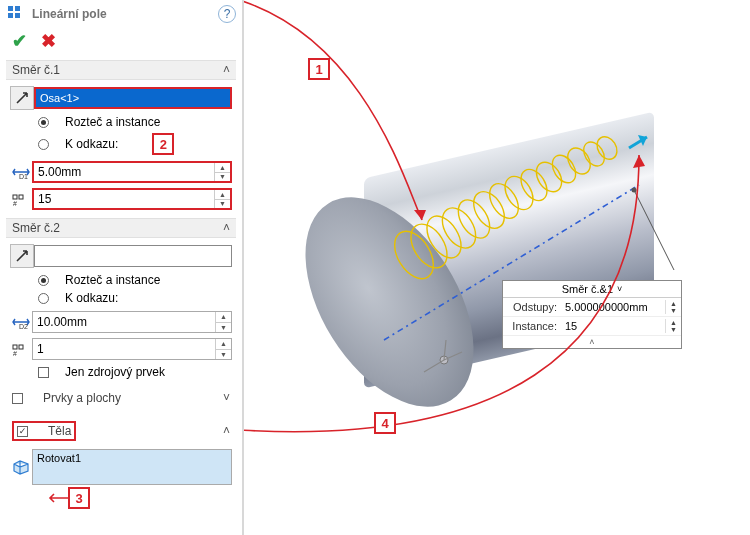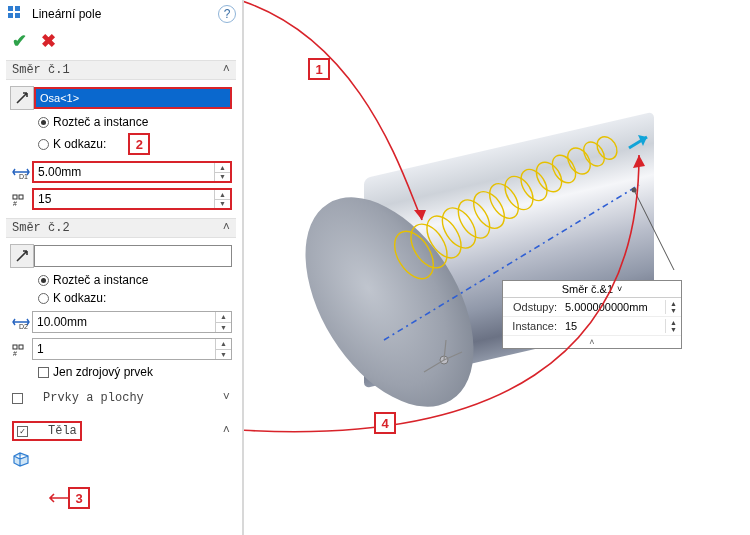--- a/index.html
+++ b/index.html
@@ -13,46 +13,46 @@
   }
   .panel {
     position: absolute; left: 0; top: 0;
     width: 244px; height: 535px;
     background: #fff;
     border-right: 2px solid #d8d8d8;
     padding: 4px 6px;
   }
   .title-row { display: flex; align-items: center; gap: 6px; margin-bottom: 6px; }
   .feature-icon { width: 20px; height: 20px; display: flex; align-items: center; justify-content: center; }
-  .feature-title { color: #000000; font-weight: 400; }
+  .feature-title { color: #737373; font-weight: 700; }
   .help-icon { margin-left: auto; width: 18px; height: 18px; border: 1px solid #8fb4d8; border-radius: 50%; color: #3a6ea5; display: flex; align-items: center; justify-content: center; font-size: 12px; }
   .confirm-row { display: flex; align-items: center; gap: 14px; padding-left: 6px; margin-bottom: 8px; }
   .ok-icon { color: #2ea24a; font-size: 18px; font-weight: bold; }
   .cancel-icon { color: #d8232a; font-size: 18px; font-weight: bold; }
   .section { margin-bottom: 8px; }
   .section-header {
     display: flex; align-items: center; justify-content: space-between;
     background: #f0f0f0; border-top: 1px solid #e0e0e0; border-bottom: 1px solid #e0e0e0;
-    padding: 2px 6px; color: #444; font-weight: 500; font-family: Liberation Mono, monospace;
+    padding: 2px 6px; color: #444; font-weight: 500;
   }
   .section-header.plain { background: transparent; border: none; font-weight: normal; padding: 4px 6px; }
   .chevron { color: #555; cursor: pointer; font-size: 12px; }
   .section-body { padding: 6px 4px 0 4px; }
   .row { display: flex; align-items: center; gap: 0; margin-bottom: 5px; }
   .reverse-btn {
     width: 24px; height: 24px; background: #efefef; border: 1px solid #bbb;
     display: flex; align-items: center; justify-content: center; flex-shrink: 0;
   }
   .sel-input {
     flex: 1; height: 22px; border: 1px solid #888;
     background: #0a68ce; color: #fff; padding: 0 4px;
     display: flex; align-items: center; font-size: 11px;
   }
   .sel-input.empty { background: #fff; color: #000; }
-  .radio-row { display: flex; align-items: center; gap: 4px; padding-left: 28px; margin-bottom: 4px; }
+  .radio-row { display: flex; align-items: center; gap: 16px; padding-left: 28px; margin-bottom: 4px; }
   .radio { width: 11px; height: 11px; border: 1px solid #666; border-radius: 50%; display: inline-flex; align-items: center; justify-content: center; }
   .radio.checked::after { content: ""; width: 5px; height: 5px; background: #333; border-radius: 50%; display: block; }
   .checkbox { width: 11px; height: 11px; border: 1px solid #666; display: inline-flex; align-items: center; justify-content: center; font-size: 9px; color: #333; }
   .checkbox.checked::after { content: "✓"; }
   .small-icon { width: 22px; height: 20px; display: flex; align-items: center; justify-content: center; flex-shrink: 0; }
   .spinner {
     flex: 1; display: flex; align-items: center; height: 22px;
     border: 1px solid #aaa; background: #fff;
   }
   .spinner .val { flex: 1; padding: 0 4px; height: 100%; display: flex; align-items: center; border: none; font-size: 12px; outline: none; }
@@ -262,20 +262,23 @@
       </span>
       <span class="chevron">˄</span>
     </div>
     <div class="section-body" style="padding-top:4px;">
       <div class="row">
         <span class="small-icon">
           <svg width="18" height="16" viewBox="0 0 18 16">
               <path d="M2 5 L8 2 L16 5 L16 12 L8 15 L2 12 Z M8 2 L8 15 M2 5 L8 8 L16 5" stroke="#2f7dd1" stroke-width="1.2" fill="#cfe5f6"></path>
             </svg>
         </span>
+        <div class="list-box hi redbox" style="flex:1;">
+          <span>Rotovat1</span>
+        </div>
       </div>
     </div>
   </div>
 
   <div class="callout-num co" style="left:68px; top:487px;">3</div>
   <svg style="position:absolute; left:48px; top:490px; width:22px; height:16px;">
     <path d="M20 8 L2 8 M6 4 L2 8 L6 12" stroke="#d8232a" stroke-width="1.6" fill="none"></path>
   </svg>
 </div>
 

